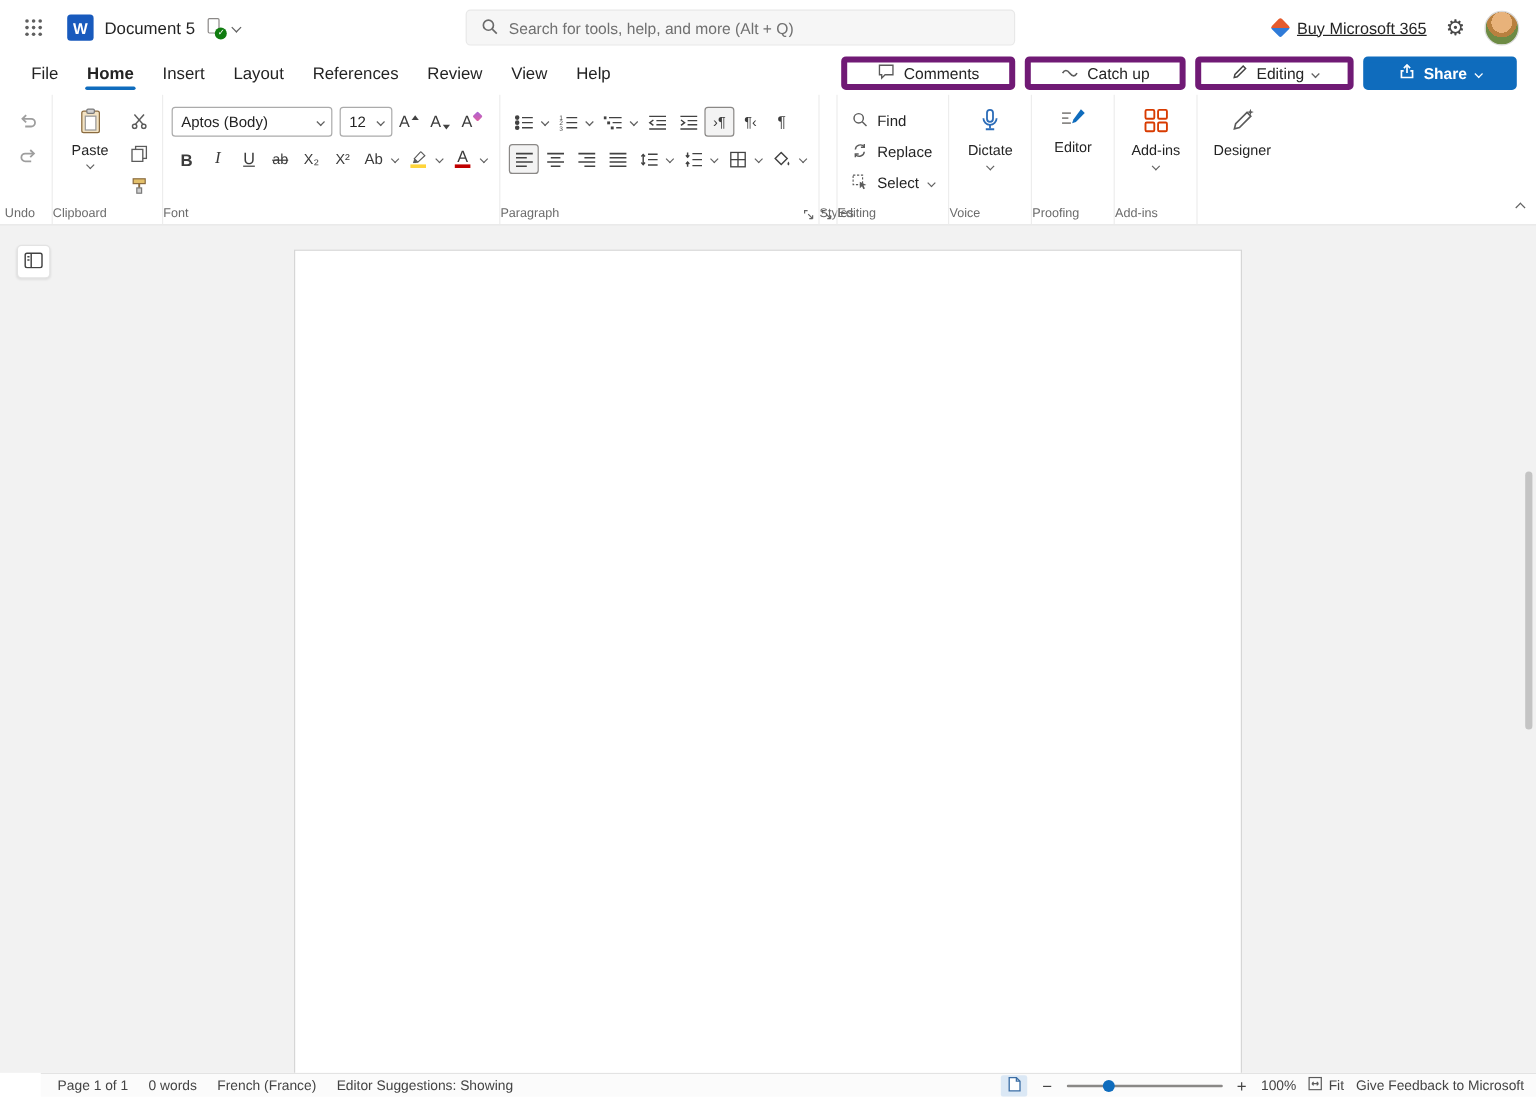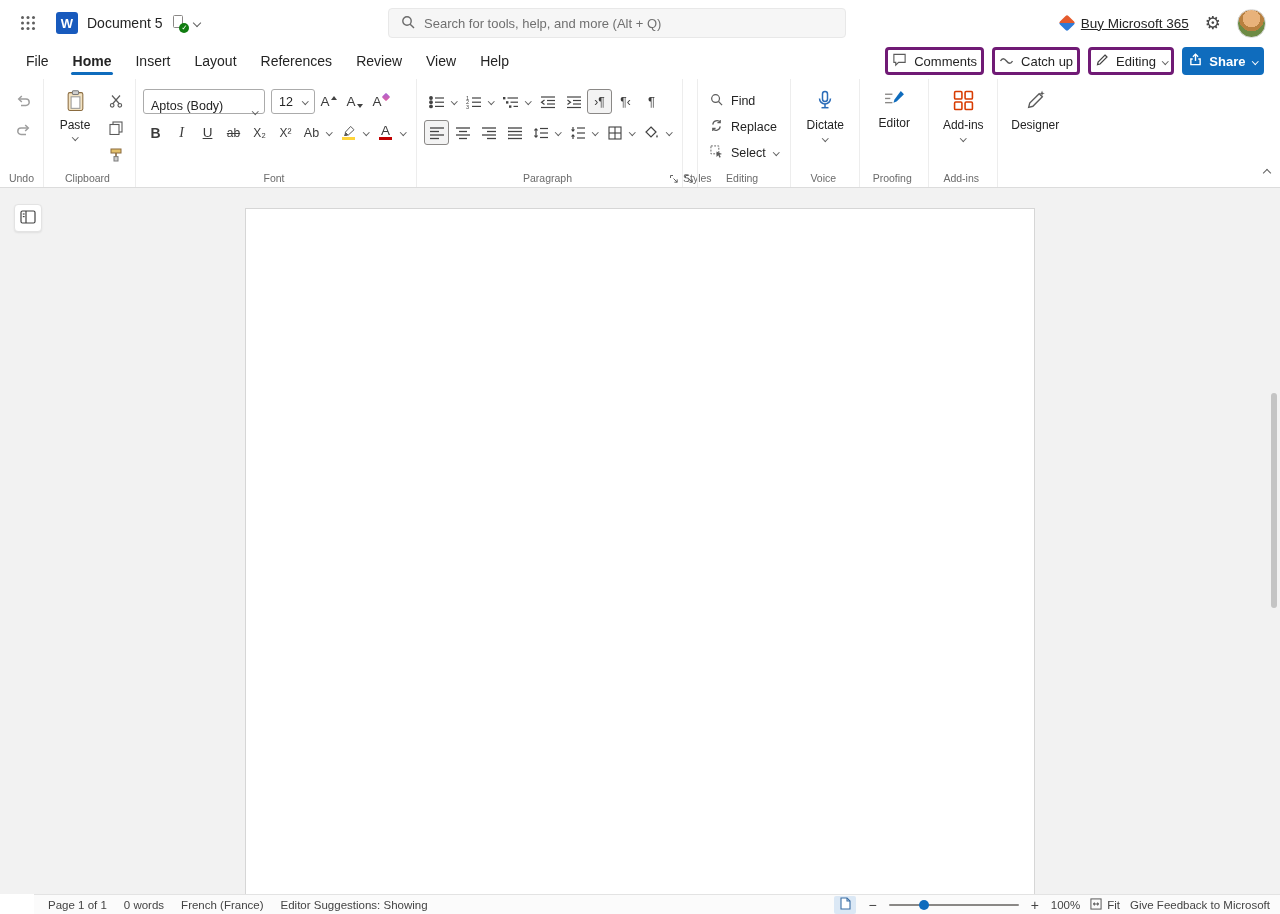--- a/index.html
+++ b/index.html
@@ -35,41 +35,41 @@
   .gear{font-size:18px;color:#484848;}
   .avatar{width:29px;height:29px;border-radius:50%;cursor:pointer;background:radial-gradient(circle at 50% 32%,#e8b27a 0 38%,#b8803f 38% 55%,#6d8b44 55% 100%);border:1px solid #d9d9d9;}
 
   
   .tabsrow{flex:0 0 33px;display:flex;align-items:flex-end;justify-content:space-between;padding:0 16px 0 14px;background:#fff;}
   .tabs{display:flex;}
   .tab{position:relative;padding:6px 12px 10px;font-size:14px;color:#242424;cursor:pointer;}
   .tab.active{font-weight:700;}
   .tab.active::after{content:"";position:absolute;left:10px;right:10px;bottom:4px;height:3px;border-radius:1.5px;background:#0f6cbd;}
   .tab-actions{display:flex;align-items:center;gap:8px;padding-bottom:4px;}
-  .hbtn{display:flex;align-items:center;gap:7px;height:28px;padding:0 4px;border:3px solid #701a75;border-radius:4px;background:#fff;font-size:13px;color:#242424;cursor:pointer;}
+  .hbtn{display:flex;align-items:center;gap:7px;height:28px;padding:0 25px;border:5px solid #701a75;border-radius:4px;background:#fff;font-size:13px;color:#242424;cursor:pointer;}
   .hbtn.share{background:#0f6cbd;border-color:#0f6cbd;color:#fff;font-weight:600;}
 
   
   .ribbon{flex:0 0 103px;display:flex;align-items:stretch;padding:0 4px;border-bottom:1px solid #dcdcdc;background:#fff;position:relative;}
   .rgroup{position:relative;padding:9px 7px 20px;display:flex;align-items:flex-start;}
   .rgroup + .rgroup{border-left:1px solid #ededed;}
-  .glabel{position:absolute;left:0;right:4px;bottom:3px;text-align:center;font-size:10.5px;color:#6b6b6b;white-space:nowrap;}
+  .glabel{position:absolute;left:0;right:4px;bottom:3px;font-size:10.5px;color:#6b6b6b;white-space:nowrap;}
   .launcher{position:absolute;right:3px;bottom:4px;width:11px;height:11px;border:none;background:none;cursor:pointer;padding:0;}
   .rcol{display:flex;flex-direction:column;gap:4px;}
   .rrow{display:flex;align-items:center;gap:1px;height:27px;}
   .ib{min-width:25px;height:25px;border:1px solid transparent;border-radius:3px;background:none;display:inline-flex;align-items:center;justify-content:center;cursor:pointer;color:#3c3c3c;font-size:13px;padding:0 2px;}
   .ib.sel{background:#f3f3f3;border-color:#8a8886;}
   .ibgrp{display:flex;align-items:center;}
   .chevbtn{width:11px;height:25px;border:none;background:none;cursor:pointer;display:flex;align-items:center;justify-content:center;padding:0;}
   .mini-up{width:0;height:0;border-left:3.5px solid transparent;border-right:3.5px solid transparent;border-bottom:4.5px solid #424242;margin:0 0 8px 1px;}
   .mini-down{width:0;height:0;border-left:3.5px solid transparent;border-right:3.5px solid transparent;border-top:4.5px solid #424242;margin:8px 0 0 1px;}
   .paste-btn{display:flex;flex-direction:column;align-items:center;gap:3px;width:48px;padding:2px 2px 0;border:none;background:none;font-size:12px;color:#242424;cursor:pointer;}
   .smallcol{display:flex;flex-direction:column;gap:2px;margin-left:4px;}
   .combo{display:flex;align-items:center;justify-content:space-between;gap:6px;height:25px;border:1px solid #ababab;border-radius:3px;background:#fff;padding:0 7px;font-size:12.5px;color:#242424;cursor:pointer;}
-  .combo.name{width:122px;align-items:flex-end;}
+  .combo.name{width:134px;}
   .combo.size{width:44px;margin-left:5px;}
   .gB{font-weight:700;font-size:14px;}
   .gI{font-style:italic;font-family:"Liberation Serif",serif;font-size:14px;}
   .gU{text-decoration:underline;font-size:13.5px;}
   .gS{text-decoration:line-through;font-size:12px;}
   .gA{font-size:13.5px;line-height:11px;}
   .fc{display:flex;flex-direction:column;align-items:center;gap:1px;}
   .fc .bar{width:13px;height:3px;background:#c00000;}
   .hl .bar{width:13px;height:3px;background:#ffd43a;}
   .sparkle{width:6px;height:6px;transform:rotate(45deg);background:linear-gradient(135deg,#a864d8,#e05fa0);margin:-10px 0 0 1px;border-radius:1px;}

